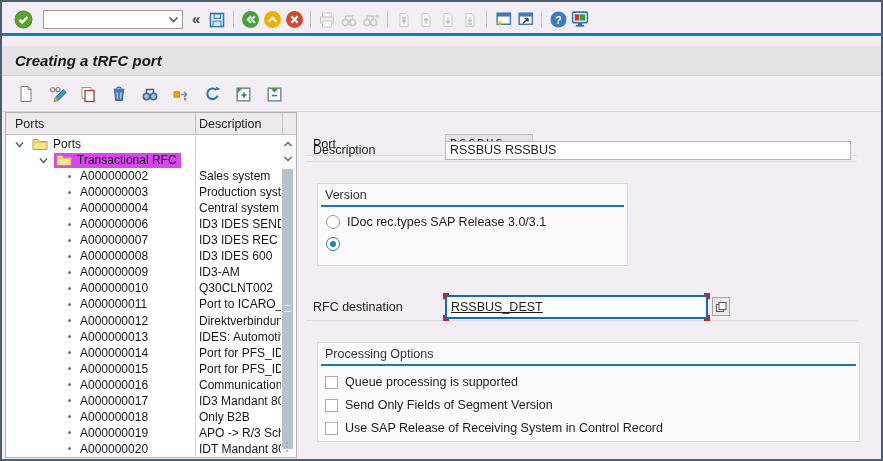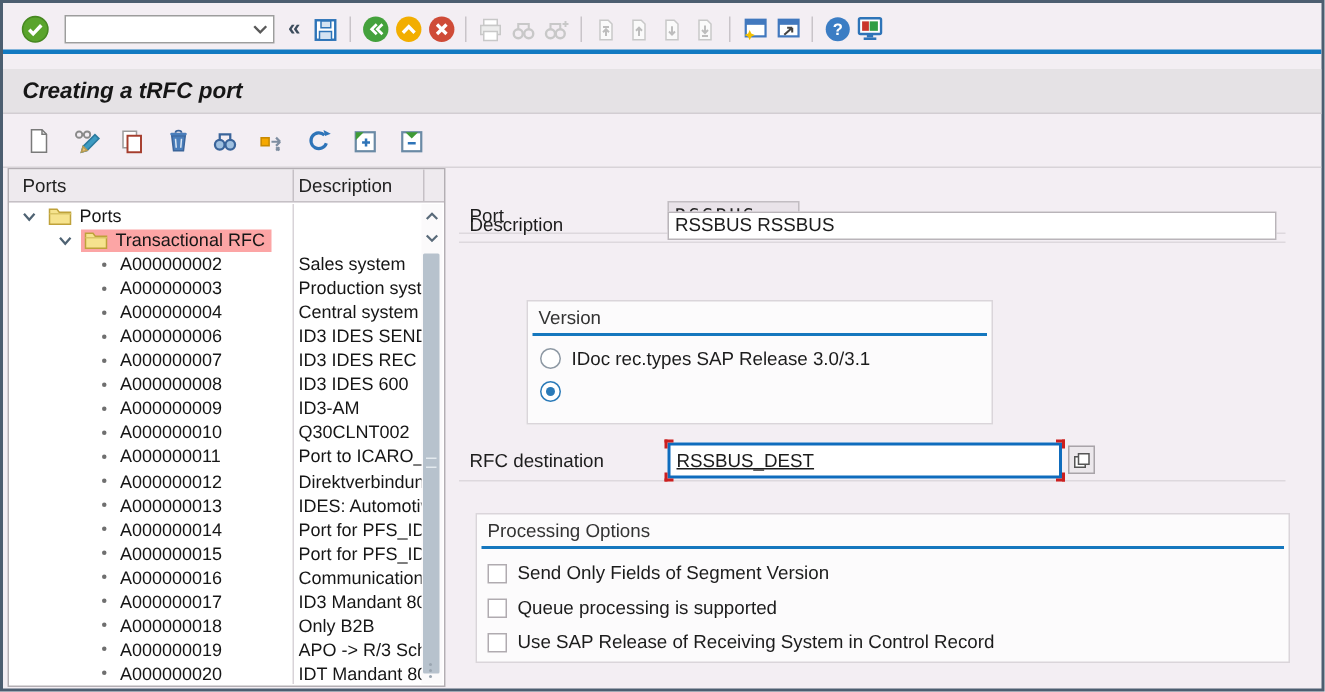--- a/index.html
+++ b/index.html
@@ -42,21 +42,21 @@
   .hdiv2 { position: absolute; left: 276px; top: 0; bottom: 0; width: 1px; background: #c5c0c5; }
   .tree-vline { position: absolute; left: 189px; top: 23px; bottom: 1px; width: 1px; background: #d8d3d8; }
   .tree-body { position: absolute; left: 0; top: 23px; right: 0; bottom: 0; overflow: hidden;
                font-size: 12px; color: #161616; }
   .trow { height: 16.05px; display: flex; align-items: center; position: relative; }
   .trow.root   { padding-left: 8px; }
   .trow.folder { padding-left: 32px; }
   .trow.item   { padding-left: 52px; }
   .trow .chev { display: flex; width: 12px; }
   .node { display: flex; align-items: center; height: 15px; padding: 0 4px 0 2px; margin-left: 4px; }
-  .trow.selected .node { background: #fca5a5; }
+  .trow.selected .node { background: #d946ef; }
   .ficon { display: flex; margin-right: 5px; }
   .bullet { width: 3px; height: 3px; border-radius: 50%; background: #6f6f6f; margin: 0 9px 0 4px; }
   .trow:not(.item) .bullet { display: none; }
   .c2 { position: absolute; left: 193px; width: 83px; white-space: nowrap; overflow: hidden; }
 
   
   .tree-scroll { position: absolute; right: 1px; top: 23px; width: 14px; bottom: 1px; background: #fbfafb; }
   .scroll-btn { height: 15px; display: flex; align-items: center; justify-content: center; }
   .scroll-thumb { position: absolute; left: 1px; top: 33px; width: 11px; height: 280px;
                   background: #b7c2cd; border-radius: 1px; }
@@ -73,21 +73,21 @@
   .flabel { width: 139px; padding-left: 7px; }
   .frow.r-port { top: 20px; height: 24px; }
   .port-input { width: 88px; height: 19px; background: #e9e3e9; border: 1px solid #c2bdc2;
                 font-family: "DejaVu Sans Mono", monospace; font-size: 12.5px; letter-spacing: 1.5px;
                 display: flex; align-items: center; padding-left: 4px; color: #222; }
   .frow.r-desc { top: 27px; height: 23px; }
   .desc-input { width: 406px; height: 19px; background: #fff; border: 1px solid #b9b4b9;
                 display: flex; align-items: center; padding-left: 4px; }
 
   .groupbox { position: absolute; background: #fcfbfc; border: 1px solid #dad5da; }
-  .g-version { left: 17px; top: 88px; width: 311px; height: 83px; margin-left: 34px; }
+  .g-version { left: 17px; top: 71px; width: 311px; height: 83px; }
   .g-proc    { left: 17px; top: 230px; width: 543px; height: 100px; }
   .group-title { font-size: 12.5px; color: #333; padding: 4px 0 3px 7px; }
   .group-rule { height: 2px; background: #1577be; margin: 0 3px; }
 
   .radio-row { display: flex; align-items: center; gap: 7px; margin: 8px 0 0 8px; }
   .radio { width: 14px; height: 14px; border: 1px solid #8e99a4; border-radius: 50%;
            background: #fff; position: relative; flex: 0 0 auto; }
   .radio.on { border-color: #2a7ab8; }
   .radio.on::after { content: ""; position: absolute; left: 3px; top: 3px; width: 6px; height: 6px;
                      border-radius: 50%; background: #2a7ab8; }
@@ -605,26 +605,26 @@
       </span>
     </div>
 
     <div class="groupbox g-proc">
       <div class="group-title">Processing Options</div>
       <div class="group-rule"></div>
       <div>
 
           <div class="check-row">
             <span class="checkbox"></span>
-            <span class="check-label">Send Only Fields of Segment Version</span>
+            <span class="check-label">Queue processing is supported</span>
           </div>
 
           <div class="check-row">
             <span class="checkbox"></span>
-            <span class="check-label">Queue processing is supported</span>
+            <span class="check-label">Send Only Fields of Segment Version</span>
           </div>
 
           <div class="check-row">
             <span class="checkbox"></span>
             <span class="check-label">Use SAP Release of Receiving System in Control Record</span>
           </div>
         </div>
     </div>
 
   </div>

